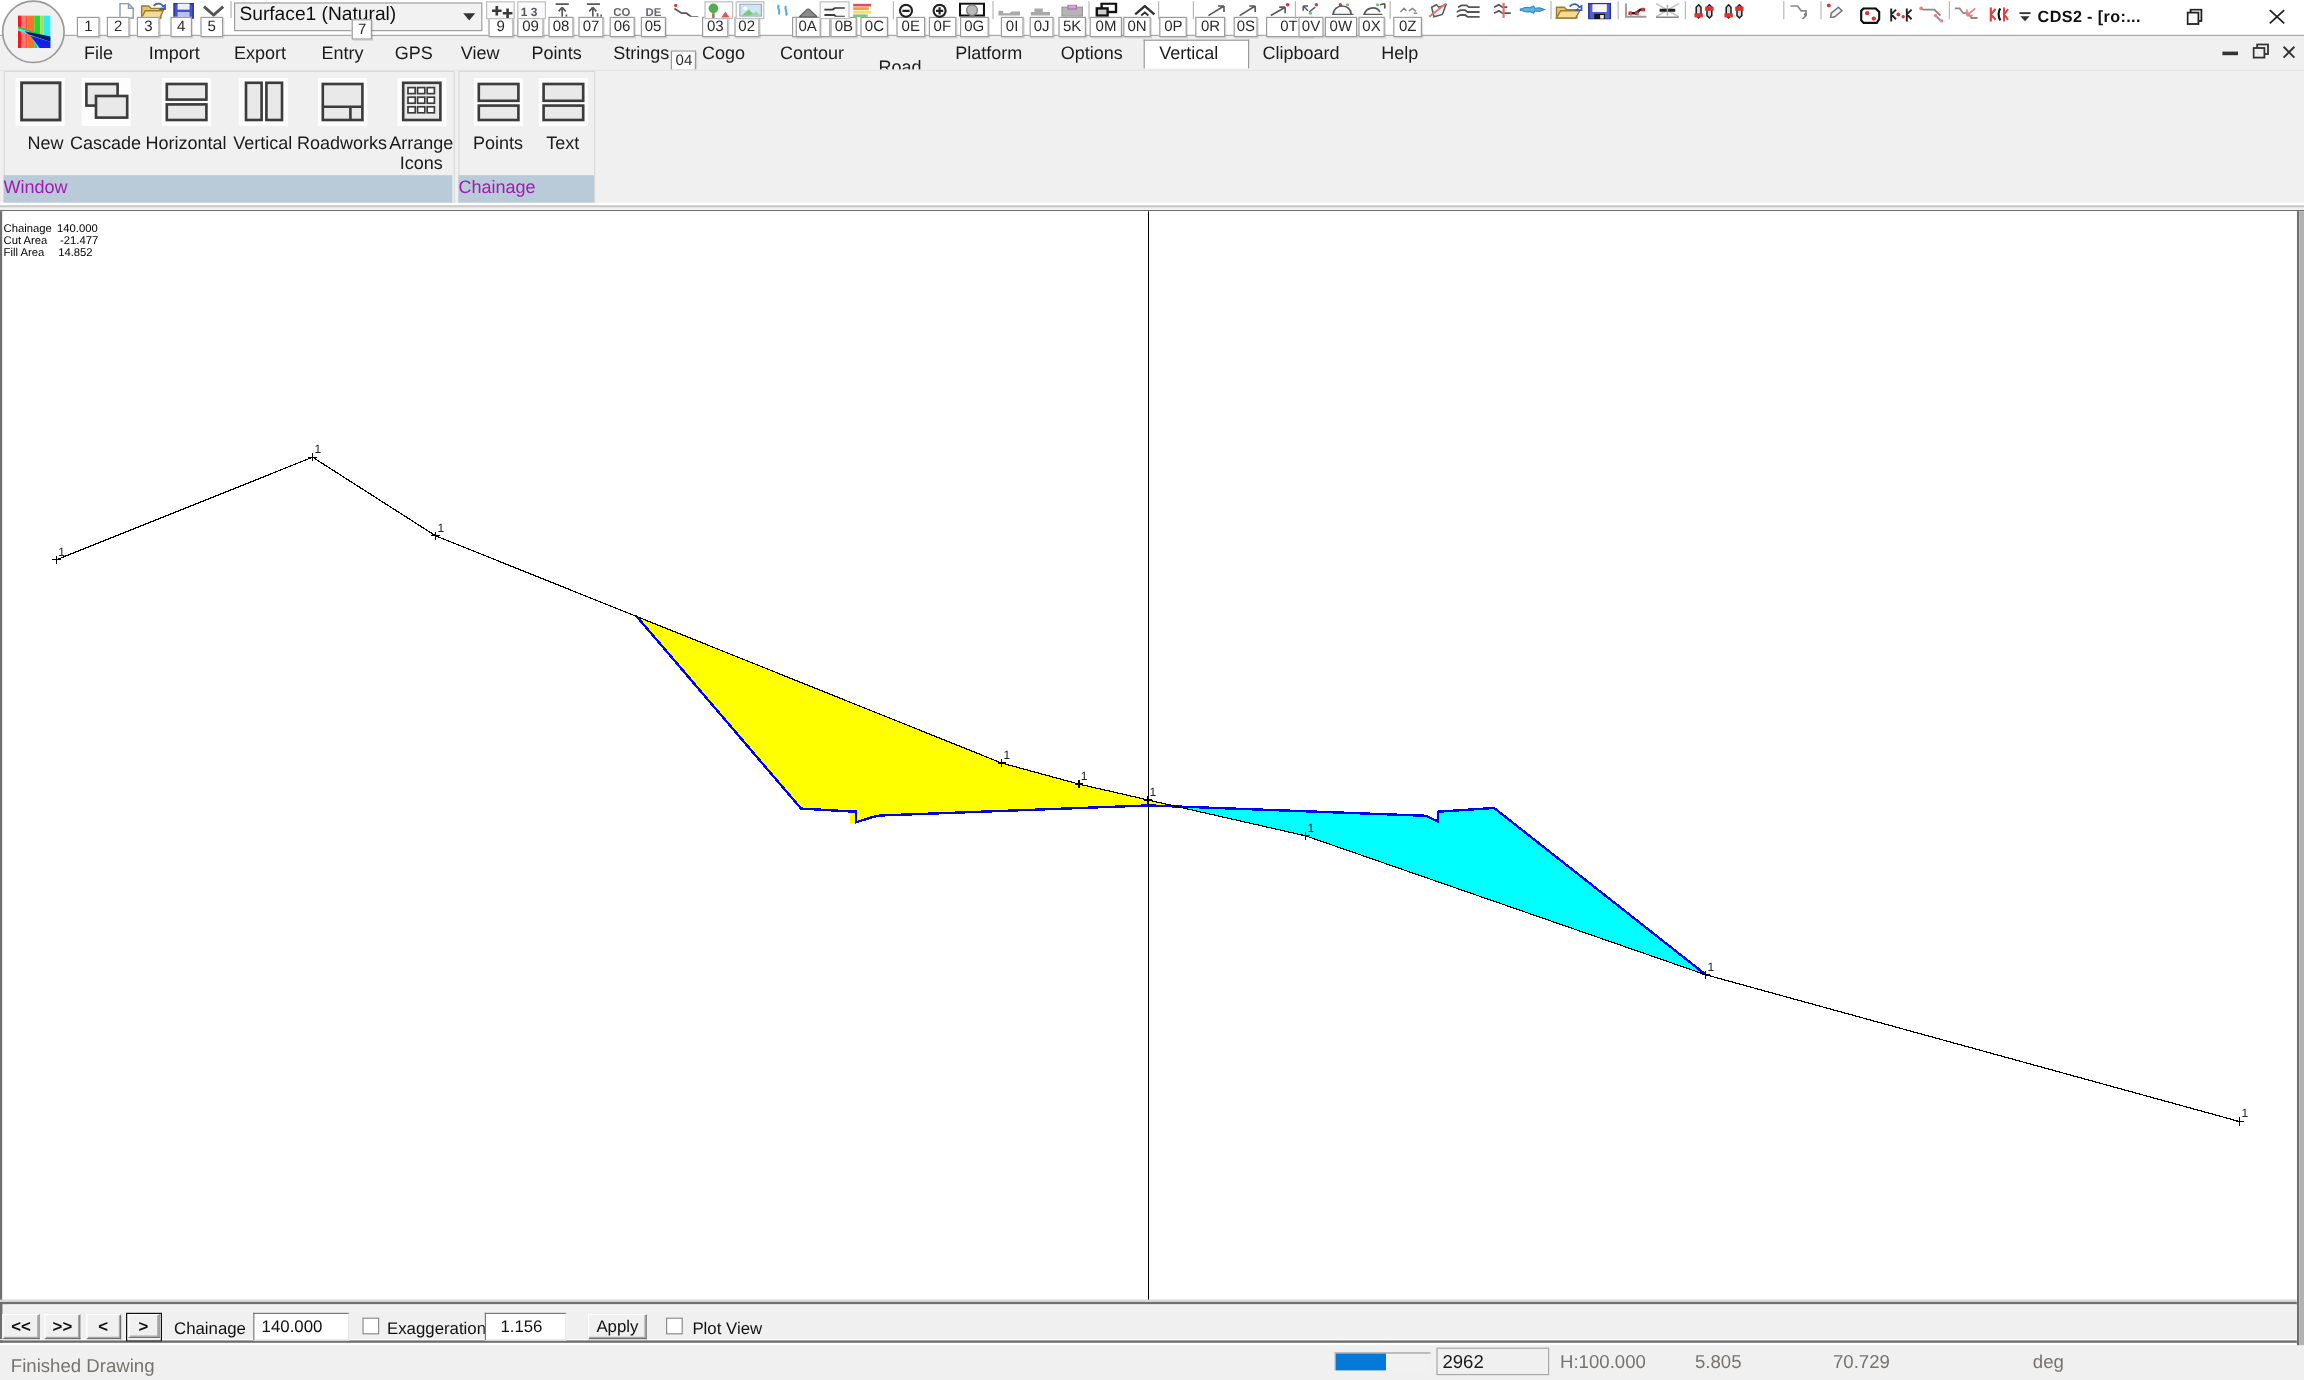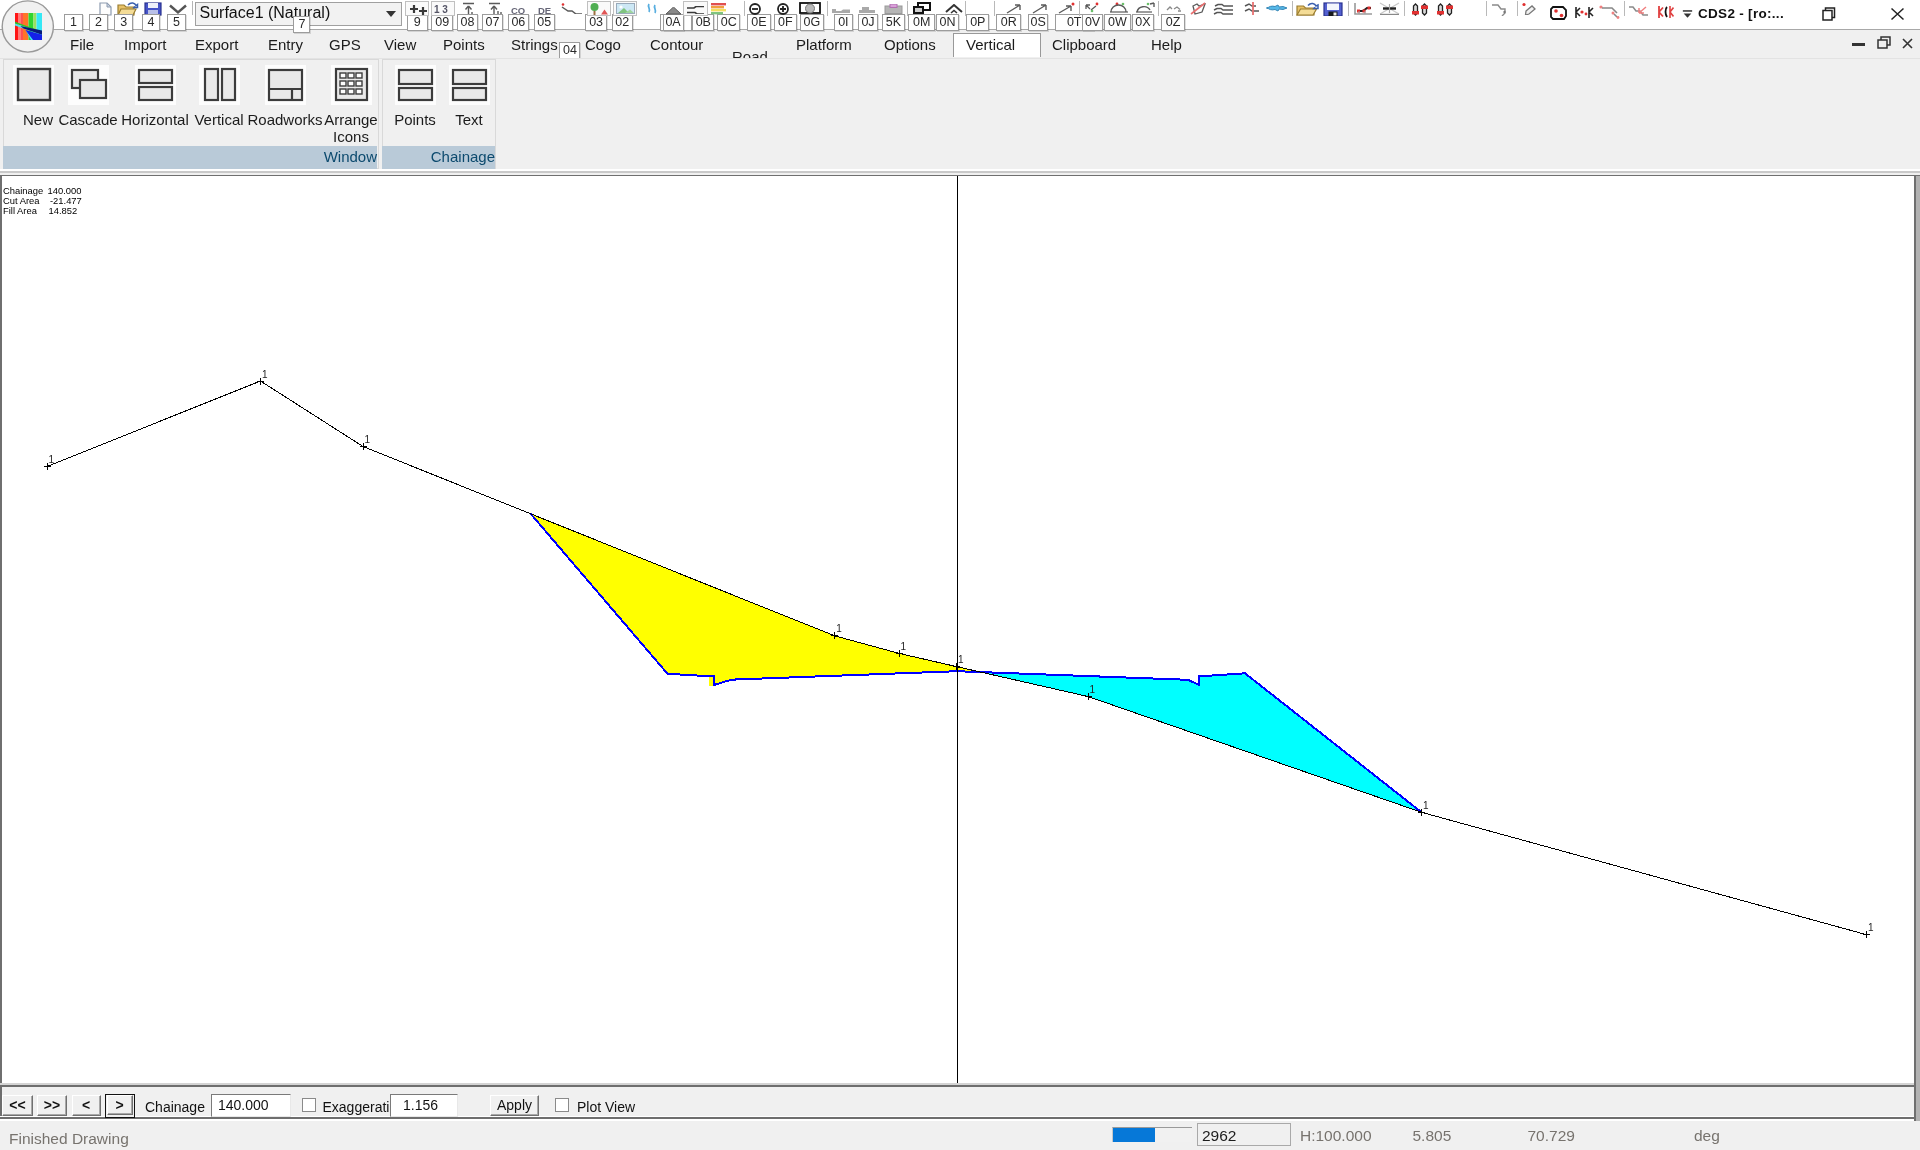--- a/index.html
+++ b/index.html
@@ -16,22 +16,22 @@
   #wintab { position:absolute; left:953px; top:33.2px; width:88px; height:24.3px; background:#fff;
      border:1px solid #999; border-bottom:none; }
 
   .keytip { position:absolute; top:13.5px; height:17px; background:#fff; border:1px solid #9c9c9c;
      font-size:12.5px; color:#2a2a2a; text-align:center; line-height:15.5px;
      box-shadow:1px 1px 0 rgba(0,0,0,0.12); }
 
   
   #ribbon { position:absolute; left:0; top:57.5px; width:1920px; height:111.5px; background:#f0f0f0; border-top:1px solid #e3e3e3;}
   .rgroup { position:absolute; top:58.5px; height:110px; background:#f0f0f0; border:1px solid #d9d9d9; }
-  .rband  { position:absolute; left:0.5px; bottom:0.5px; background:#b9cad8; text-align:right;
-            font-size:15px; color:#0c4a6e; height:22.5px; line-height:22px; }
+  .rband  { position:absolute; left:0.5px; bottom:0.5px; background:#b9cad8; text-align:left;
+            font-size:15px; color:#a21caf; height:22.5px; line-height:22px; }
   .rbtn   { position:absolute; top:65px; width:41px; height:40px; background:#fdfdfd; }
   .rlabel { position:absolute; top:110.5px; line-height:17.5px; font-size:15px; color:#1b1b1b; text-align:center; white-space:nowrap;}
 
   
   #canvasarea { position:absolute; left:0px; top:169px; width:1920px; height:916px; }
   #canvas { position:absolute; left:2px; top:7px; width:1912px; height:907.5px; background:#fff; }
 
   
   #ctrlbar { position:absolute; left:0; top:1086.8px; width:1914px; height:28.8px; background:#f0f0f0; }
   #statusbar { position:absolute; left:0; top:1121.2px; width:1920px; height:28.8px; background:#f0f0f0; }
@@ -523,21 +523,21 @@
   <div class="btn95" style="left:2px; top:1095px; width:31px; height:21px; line-height:19px; font-weight:bold;">&lt;&lt;</div>
   <div class="btn95" style="left:37px; top:1095px; width:30px; height:21px; line-height:19px; font-weight:bold;">&gt;&gt;</div>
   <div class="btn95" style="left:71.5px; top:1095px; width:29px; height:21px; line-height:19px; font-weight:bold;">&lt;</div>
   <div class="abs" style="left:105px; top:1093.5px; width:30px; height:24px; border:1.5px solid #111; background:#f0f0f0;">
      <div class="btn95" style="left:0.5px; top:0.5px; width:26px; height:20px; line-height:18px; position:relative; font-weight:bold;">&gt;</div>
   </div>
   <div class="lbl" style="left:145px; top:1098.5px;">Chainage</div>
   <div class="inp95" style="left:211px; top:1093.5px; width:80px; height:23px; padding:2.5px 0 0 6px;">140.000</div>
   <div class="chk95" style="left:302px; top:1098px;"></div>
   <div class="lbl" style="left:322.5px; top:1098.5px;">Exaggeration</div>
-  <div class="inp95" style="left:390px; top:1093.5px; width:68px; height:23px; padding:2.5px 0 0 12px;">1.156</div>
+  <div class="inp95" style="left:404px; top:1093.5px; width:68px; height:23px; padding:2.5px 0 0 12px;">1.156</div>
   <div class="btn95" style="left:490px; top:1094.5px; width:49px; height:21.5px; line-height:19px;">Apply</div>
   <div class="chk95" style="left:555px; top:1097.5px;"></div>
   <div class="lbl" style="left:577px; top:1098.5px;">Plot View</div>
 
   <div id="statusbar"></div>
   <div class="slbl" style="left:9px; top:1130px;">Finished Drawing</div>
   <div class="abs" style="left:1111.8px; top:1126.9px; width:80.7px; height:15.6px; background:#f1f1f1; border-top:1.2px solid #9a9a9a; border-left:1px solid #c8c8c8;"></div>
   <div class="abs" style="left:1112.8px; top:1128.1px; width:42.5px; height:14.4px; background:#0678d8;"></div>
   <div class="abs" style="left:1197px; top:1122.5px; width:93.5px; height:23.5px; border:1px solid #a9a9a9;"></div>
   <div class="abs" style="left:1202px; top:1126.5px; font-size:15.5px; color:#1c1c1c;">2962</div>

